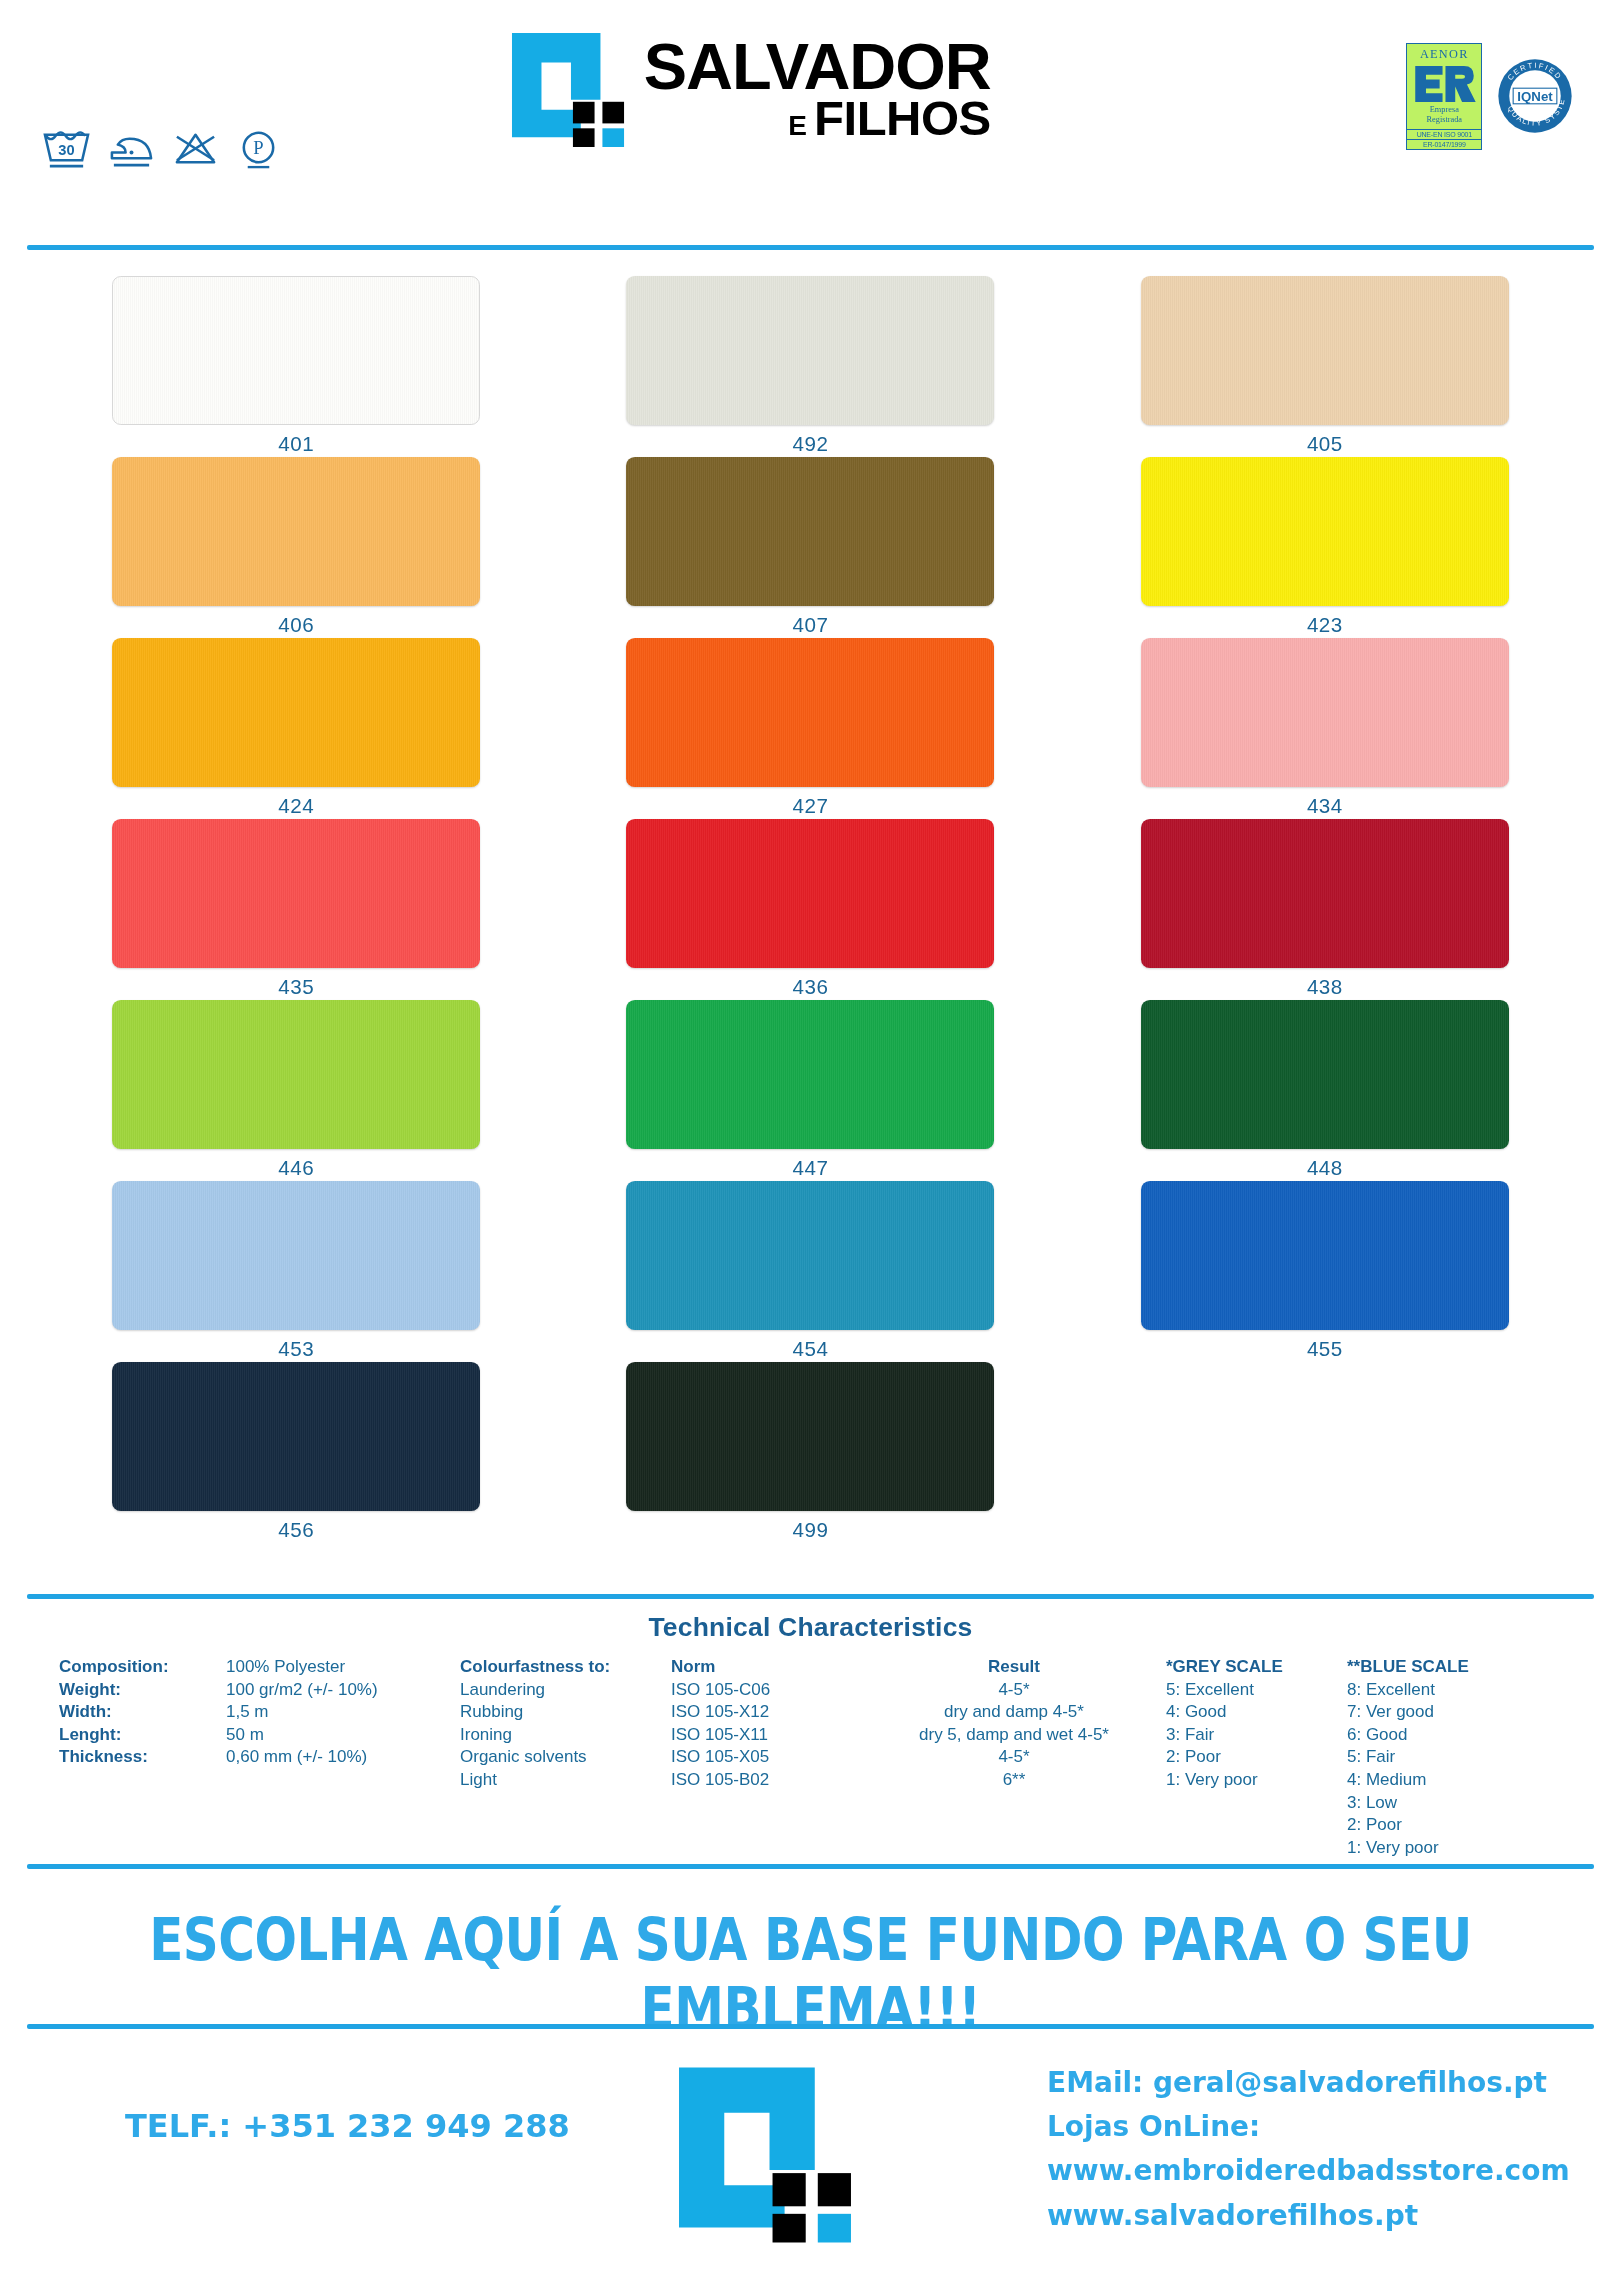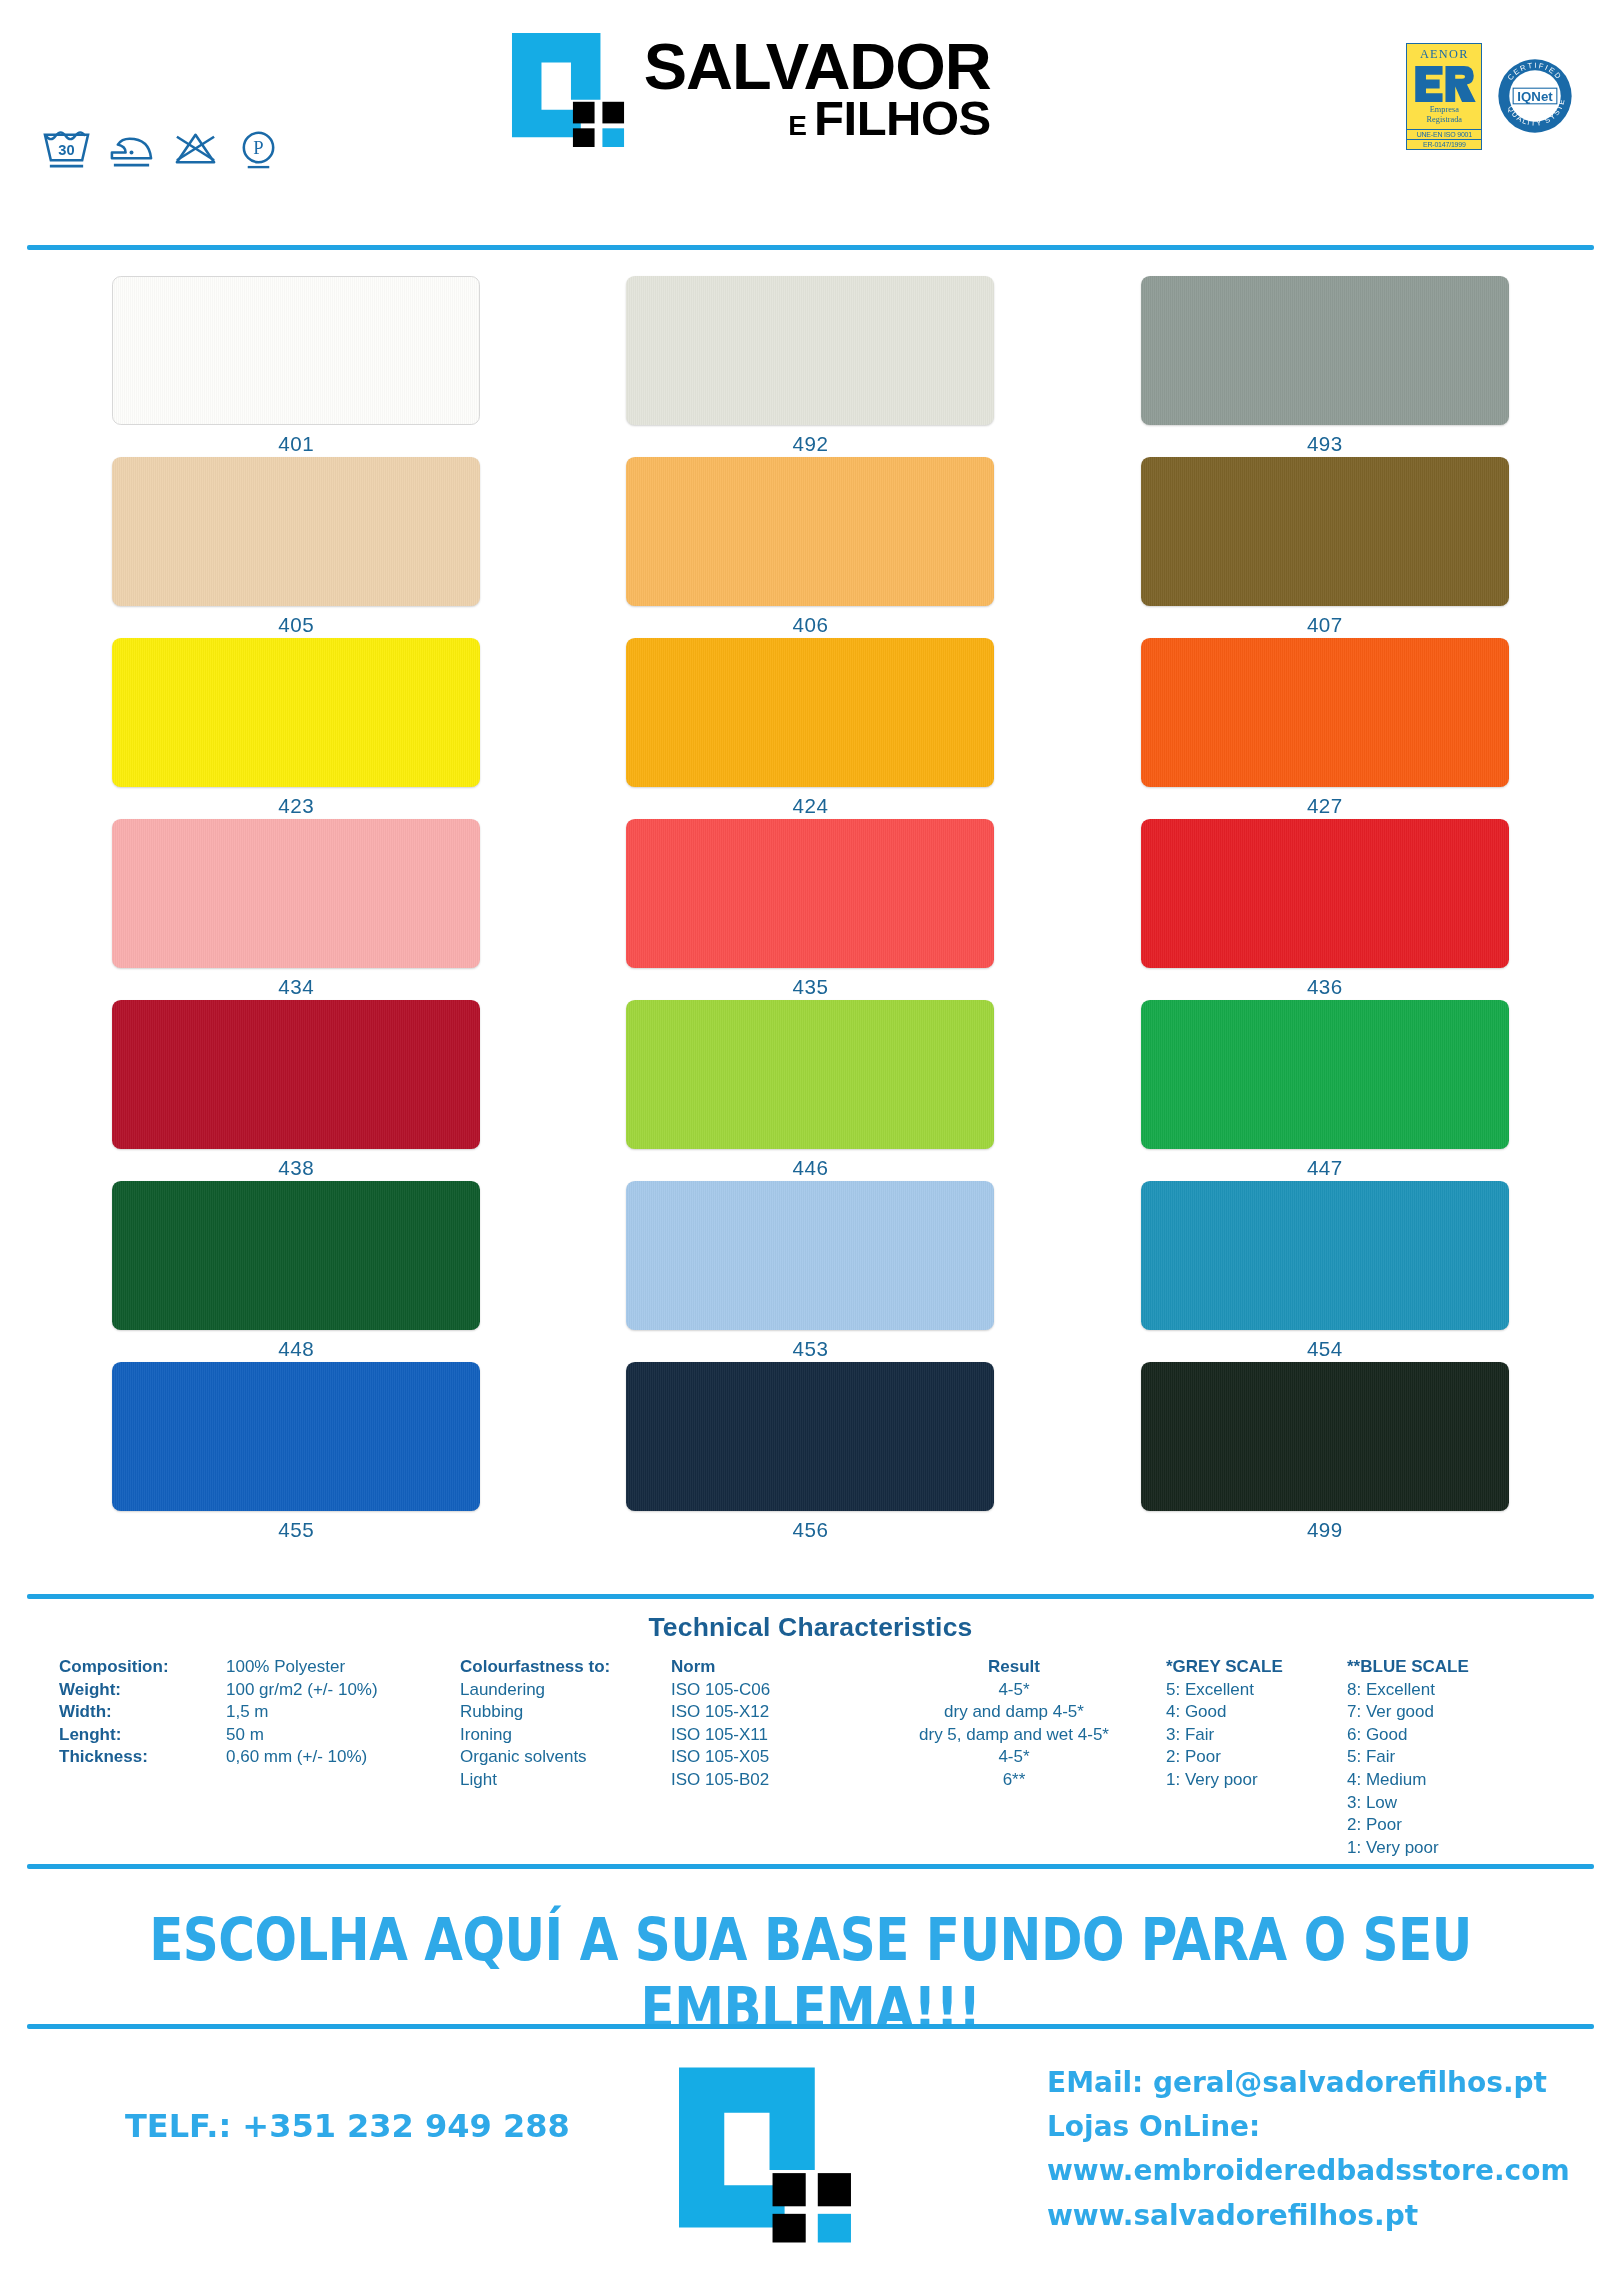--- a/index.html
+++ b/index.html
@@ -33,21 +33,21 @@
     font-size: 49px; font-weight: bold; letter-spacing: -0.5px; color: #000;
     text-align: right; display: flex; align-items: baseline;
     justify-content: flex-end; gap: 7.8px;
   }
   .brand-line2 .small-e { font-size: 28px; font-weight: bold; }
 
   
   .certs { position: absolute; right: 47px; top: 43px; display: flex; align-items: center; gap: 13.7px; }
   .aenor {
     width: 76px; border: 1.6px solid #1a6aa8; color: #1a6aa8;
-    text-align: center; background: #fde047; padding: 2.9px 0 0 0;
+    text-align: center; background: #bef264; padding: 2.9px 0 0 0;
   }
   .aenor-title { font-size: 12.3px; letter-spacing: 1.3px; font-family: "Liberation Serif", serif; font-weight: normal; }
   .aenor-er { height: 43px; display: flex; align-items: center; justify-content: center; }
   .aenor-sub { font-size: 8.3px; font-family: "Liberation Serif", serif; line-height: 1.25; }
   .aenor-row { font-size: 7px; border-top: 1.2px solid #1a6aa8; padding: 1px 0; letter-spacing: -0.2px; }
 
   .iqnet { width: 78px; height: 78px; }
 
   
   .rule { background: #21a3e3; height: 4.9px; border-radius: 2px; }
@@ -218,24 +218,20 @@
   <div class="swatch-grid">
       <div class="swatch-cell">
         <div class="swatch is-white" style="background: rgb(253, 253, 251);"></div>
         <div class="swatch-code">401</div>
       </div>
       <div class="swatch-cell">
         <div class="swatch" style="background: rgb(227, 228, 219);"></div>
         <div class="swatch-code">492</div>
       </div>
       <div class="swatch-cell">
-        <div class="swatch" style="background: rgb(143, 156, 150);"></div>
-        <div class="swatch-code">493</div>
-      </div>
-      <div class="swatch-cell">
         <div class="swatch" style="background: rgb(237, 210, 174);"></div>
         <div class="swatch-code">405</div>
       </div>
       <div class="swatch-cell">
         <div class="swatch" style="background: rgb(249, 185, 94);"></div>
         <div class="swatch-code">406</div>
       </div>
       <div class="swatch-cell">
         <div class="swatch" style="background: rgb(124, 99, 41);"></div>
         <div class="swatch-code">407</div>

